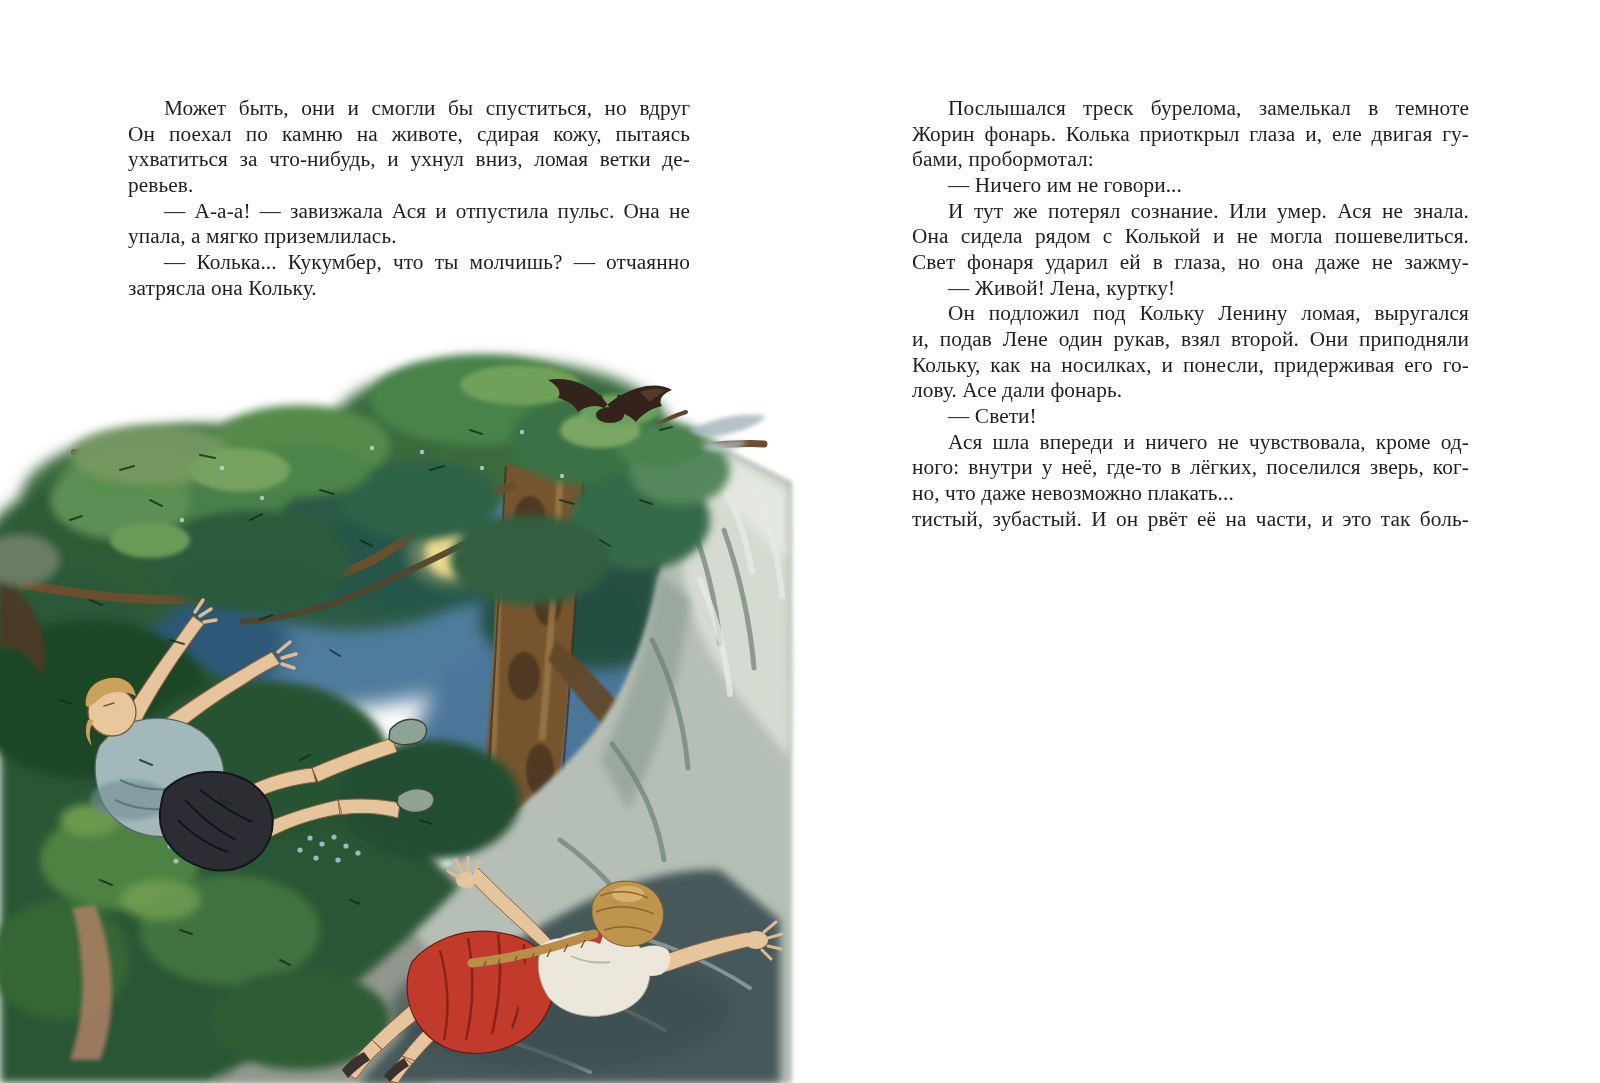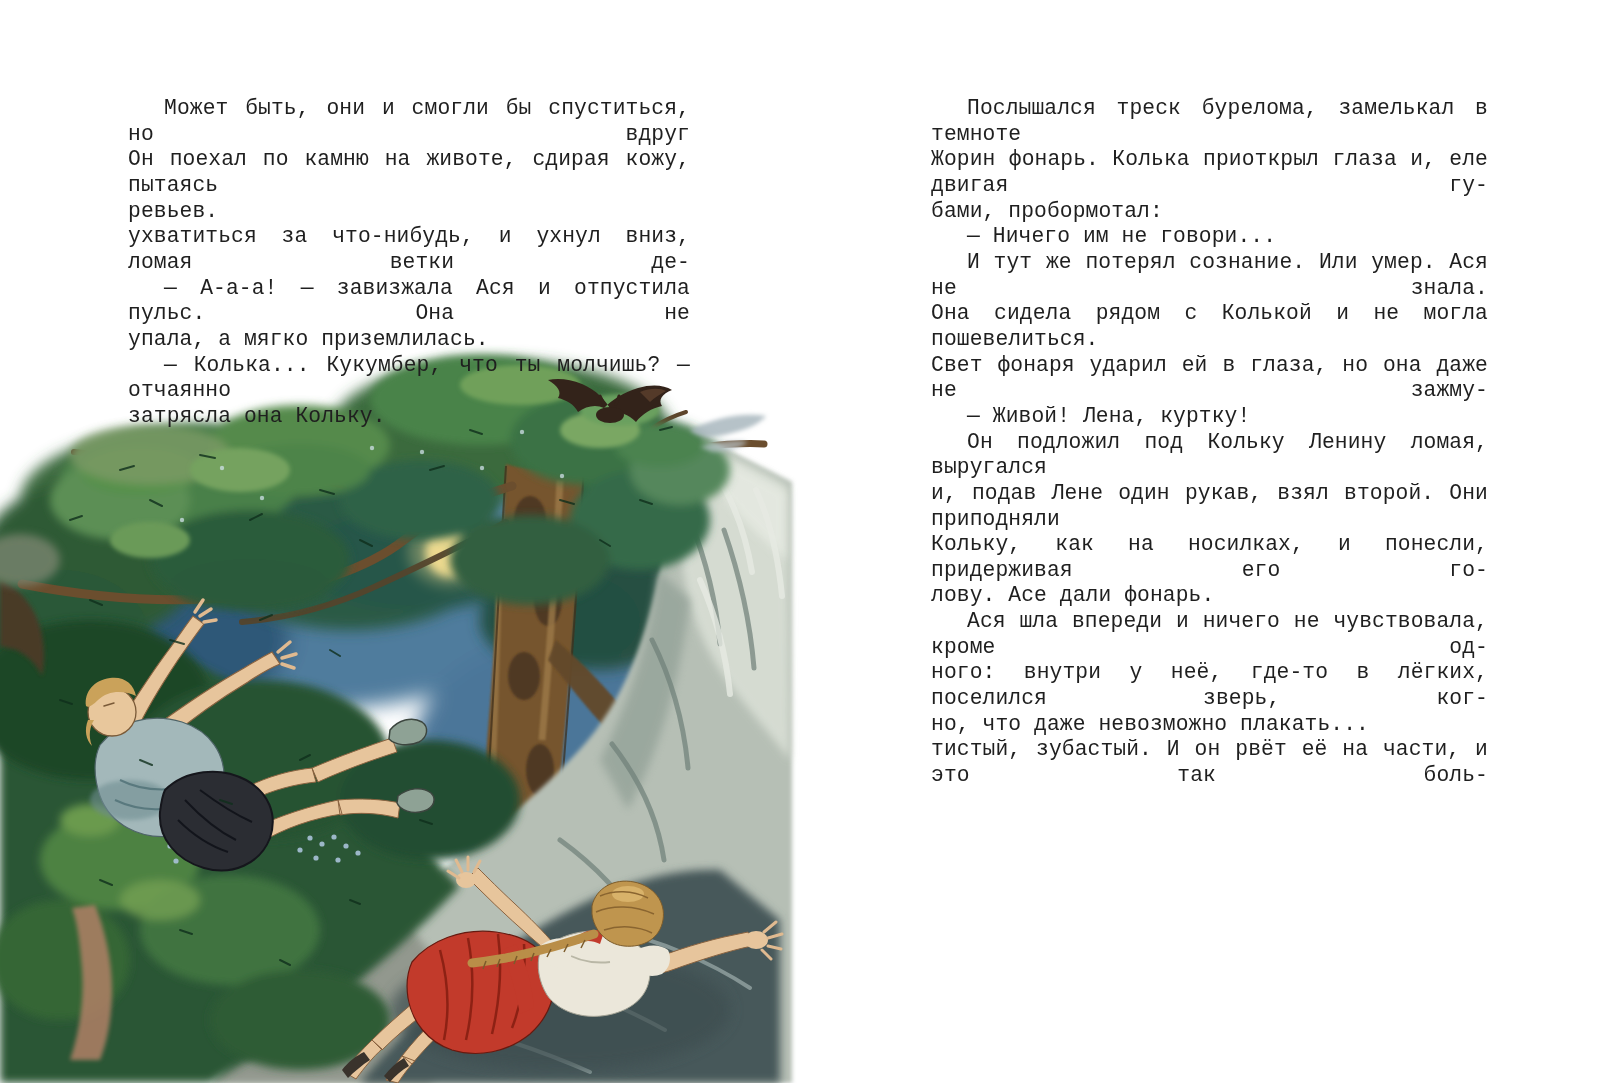--- a/index.html
+++ b/index.html
@@ -6,22 +6,22 @@
   body{
     width:1600px;height:1083px;background:#ffffff;position:relative;overflow:hidden;
     font-family:"Liberation Serif","DejaVu Serif",serif;color:#1f1f1f;
   }
   .spread{position:absolute;inset:0;}
   .text-block{
     position:absolute;top:96px;
     font-size:21.3px;line-height:25.65px;letter-spacing:0.1px;
   }
   .text-block.left{left:128px;width:562px;}
-  .text-block.right{left:931px;width:557px;}
-  .line{display:block;text-align:justify;text-align-last:left;white-space:normal;font-family:Liberation Mono, monospace;}
+  .text-block.right{left:912px;width:557px;}
+  .line{display:block;text-align:justify;text-align-last:left;white-space:normal;}
   .line.justify{text-align-last:justify;}
   .line.indent{text-indent:36px;}
   .illustration{position:absolute;left:0;top:0;width:800px;height:1083px;}
   .illustration svg{display:block;width:800px;height:1083px;}
 </style>
 </head>
 <body>
 
 <div class="spread">
 
@@ -261,22 +261,22 @@
         <circle cx="372" cy="448" r="2.2"></circle>
           <circle cx="562" cy="476" r="2.2"></circle>
       </g>
     </svg>
   </div>
 
   <div class="page left-page">
     <div class="text-block left">
         <div class="line indent justify">Может быть, они и смогли бы спуститься, но вдруг</div>
         <div class="line justify">Он поехал по камню на животе, сдирая кожу, пытаясь</div>
+        <div class="line justify">ухватиться за что-нибудь, и ухнул вниз, ломая ветки де-</div>
         <div class="line">ревьев.</div>
-        <div class="line justify">ухватиться за что-нибудь, и ухнул вниз, ломая ветки де-</div>
         <div class="line indent justify">— А-а-а! — завизжала Ася и отпустила пульс. Она не</div>
         <div class="line">упала, а мягко приземлилась.</div>
         <div class="line indent justify">— Колька... Кукумбер, что ты молчишь? — отчаянно</div>
         <div class="line">затрясла она Кольку.</div>
       </div>
   </div>
 
   <div class="page right-page">
     <div class="text-block right">
         <div class="line indent justify">Послышался треск бурелома, замелькал в темноте</div>
@@ -284,20 +284,21 @@
         <div class="line">бами, пробормотал:</div>
         <div class="line indent">— Ничего им не говори...</div>
         <div class="line indent justify">И тут же потерял сознание. Или умер. Ася не знала.</div>
         <div class="line justify">Она сидела рядом с Колькой и не могла пошевелиться.</div>
         <div class="line justify">Свет фонаря ударил ей в глаза, но она даже не зажму-</div>
         <div class="line indent">— Живой! Лена, куртку!</div>
         <div class="line indent justify">Он подложил под Кольку Ленину ломая, выругался</div>
         <div class="line justify">и, подав Лене один рукав, взял второй. Они приподняли</div>
         <div class="line justify">Кольку, как на носилках, и понесли, придерживая его го-</div>
         <div class="line">лову. Асе дали фонарь.</div>
+        <div class="line indent">— Свети!</div>
         <div class="line indent justify">Ася шла впереди и ничего не чувствовала, кроме од-</div>
         <div class="line justify">ного: внутри у неё, где-то в лёгких, поселился зверь, ког-</div>
         <div class="line">но, что даже невозможно плакать...</div>
         <div class="line justify">тистый, зубастый. И он рвёт её на части, и это так боль-</div>
       </div>
   </div>
 
 </div>
 
 </body></html>

